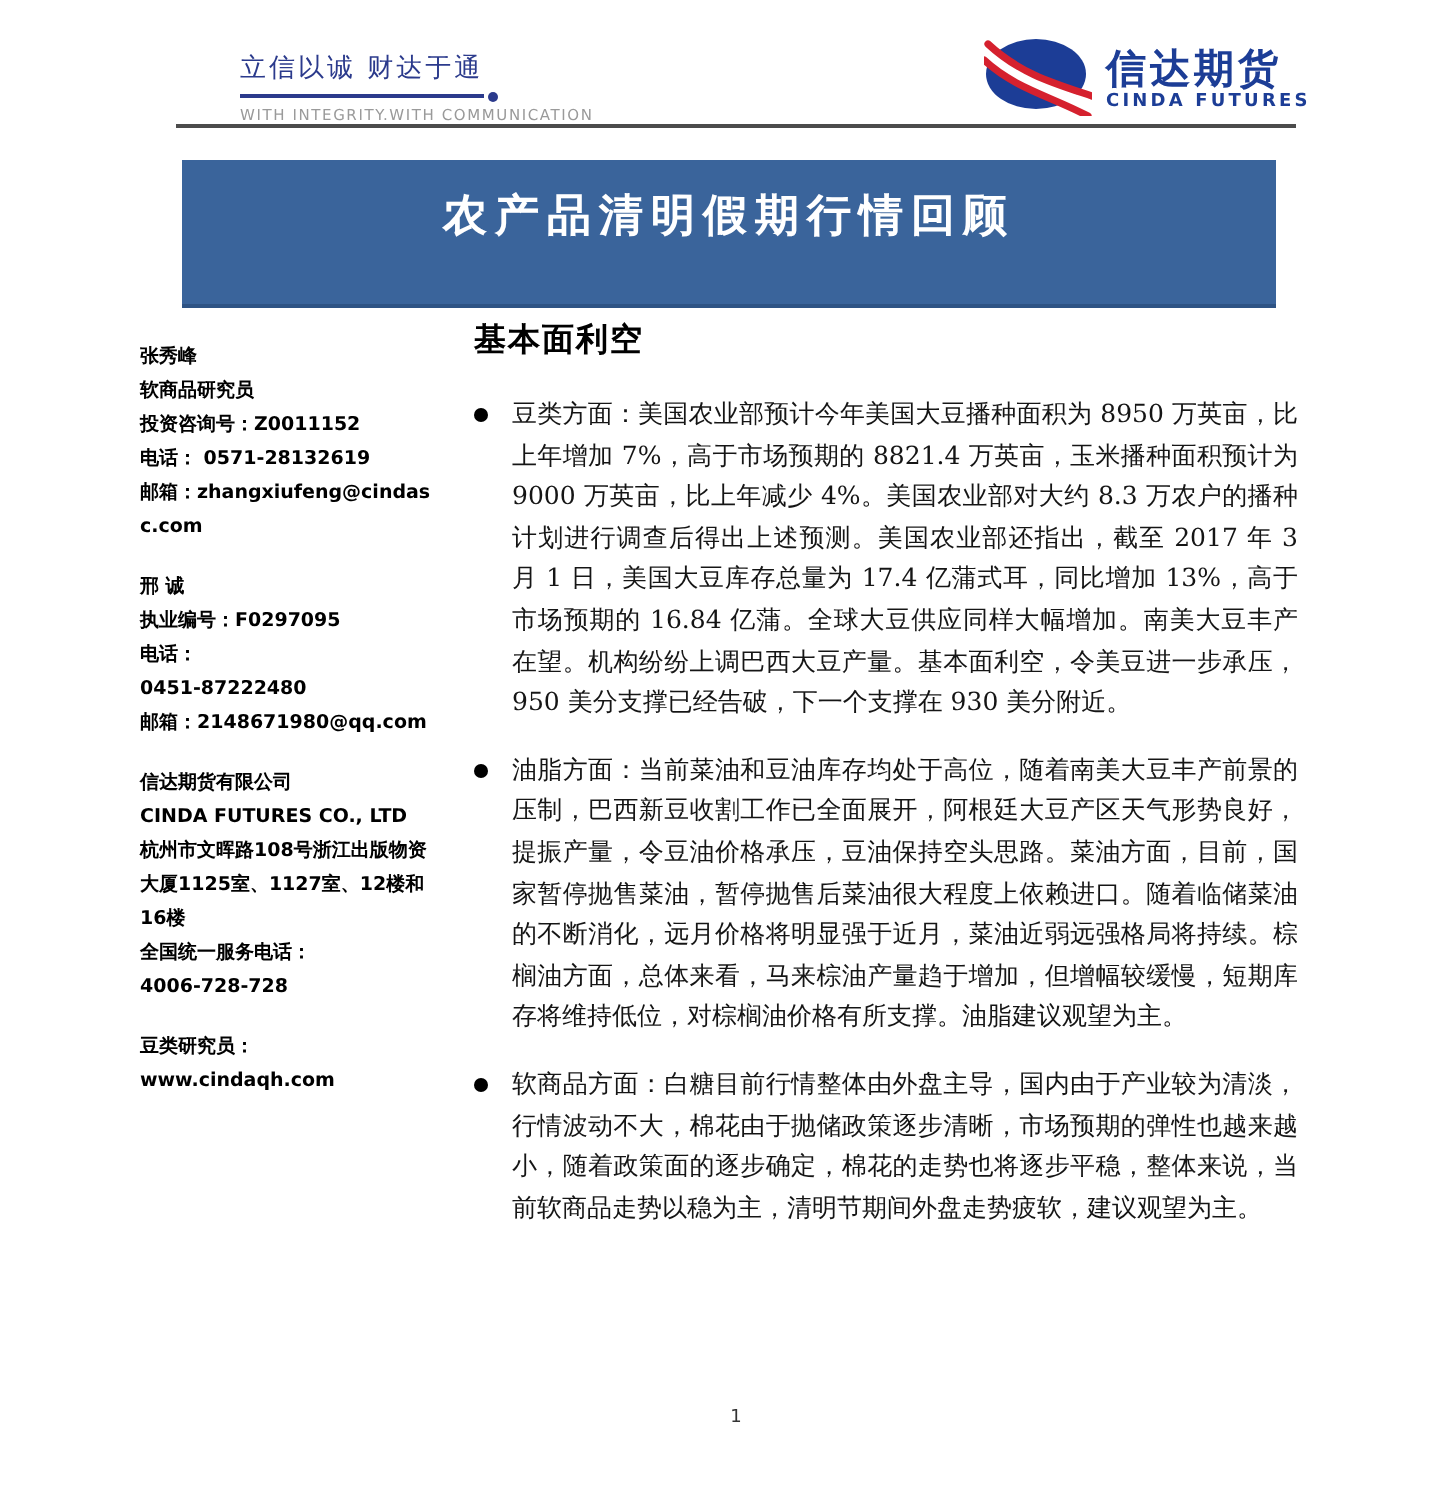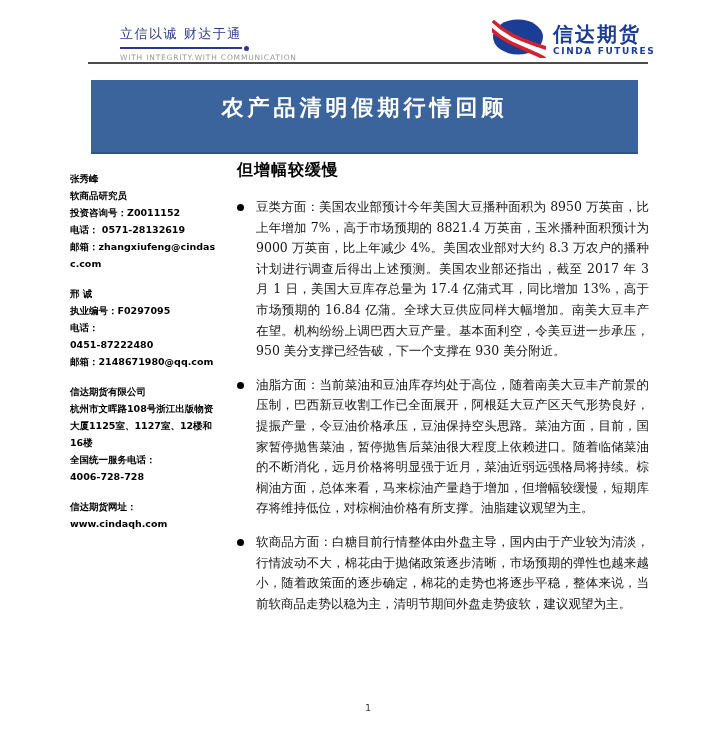--- a/index.html
+++ b/index.html
@@ -123,41 +123,42 @@
 
             <div class="info-line">邮箱：2148671980@qq.com</div>
           </div>
       </div>
 
       <div class="info-block">
         <div>
 
             <div class="info-line">信达期货有限公司</div>
 
+            <div class="info-line">CINDA FUTURES CO., LTD</div>
 
             <div class="info-line">杭州市文晖路108号浙江出版物资大厦1125室、1127室、12楼和16楼</div>
 
             <div class="info-line">全国统一服务电话：</div>
 
             <div class="info-line">4006-728-728</div>
           </div>
       </div>
 
       <div class="info-block">
         <div>
 
-            <div class="info-line">信达期货网址：</div>
+            <div class="info-line">豆类研究员：</div>
 
             <div class="info-line">www.cindaqh.com</div>
           </div>
       </div>
     </aside>
 
   <main class="main">
-    <h2>但增幅较缓慢</h2>
+    <h2>基本面利空</h2>
     <ul class="bullets">
 
         <li>
           <span class="bullet-dot"></span>
           <p>豆类方面：美国农业部预计今年美国大豆播种面积为 8950 万英亩，比上年增加 7%，高于市场预期的 8821.4 万英亩，玉米播种面积预计为 9000 万英亩，比上年减少 4%。美国农业部对大约 8.3 万农户的播种计划进行调查后得出上述预测。美国农业部还指出，截至 2017 年 3 月 1 日，美国大豆库存总量为 17.4 亿蒲式耳，同比增加 13%，高于市场预期的 16.84 亿蒲。全球大豆供应同样大幅增加。南美大豆丰产在望。机构纷纷上调巴西大豆产量。基本面利空，令美豆进一步承压，950 美分支撑已经告破，下一个支撑在 930 美分附近。</p>
         </li>
 
         <li>
           <span class="bullet-dot"></span>
           <p>油脂方面：当前菜油和豆油库存均处于高位，随着南美大豆丰产前景的压制，巴西新豆收割工作已全面展开，阿根廷大豆产区天气形势良好，提振产量，令豆油价格承压，豆油保持空头思路。菜油方面，目前，国家暂停抛售菜油，暂停抛售后菜油很大程度上依赖进口。随着临储菜油的不断消化，远月价格将明显强于近月，菜油近弱远强格局将持续。棕榈油方面，总体来看，马来棕油产量趋于增加，但增幅较缓慢，短期库存将维持低位，对棕榈油价格有所支撑。油脂建议观望为主。</p>

